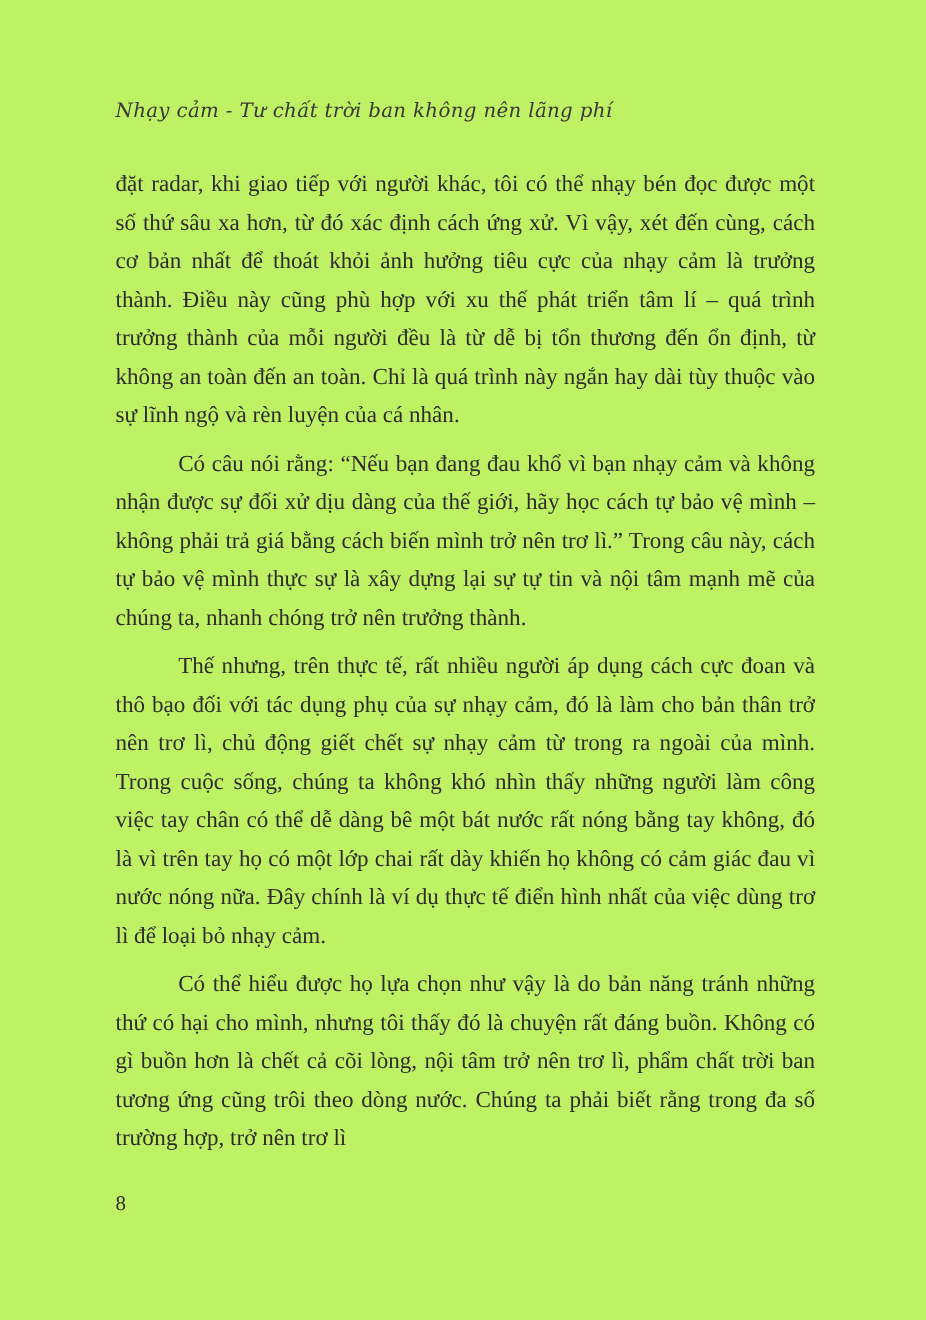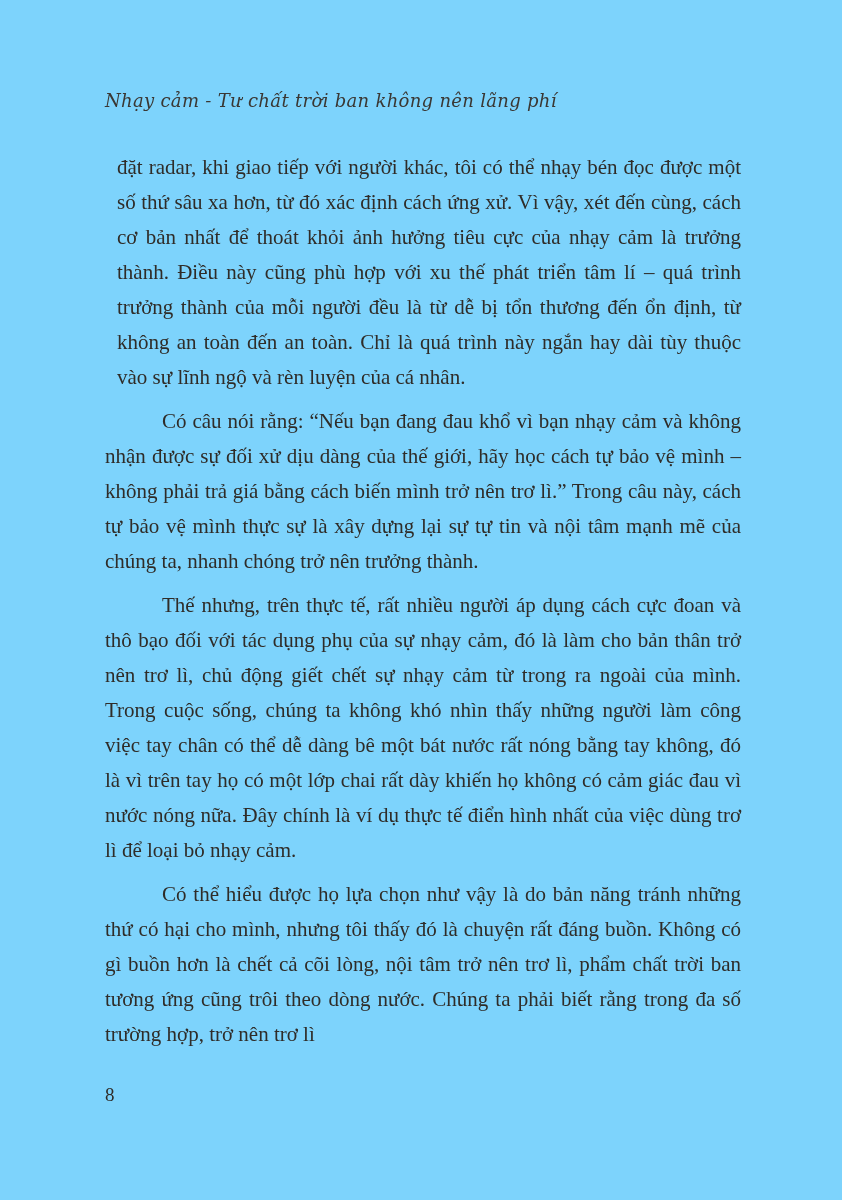--- a/index.html
+++ b/index.html
@@ -5,21 +5,21 @@
   html, body {
     margin: 0;
     padding: 0;
     background: #e9e9e9;
   }
   .page {
     position: relative;
     width: 842px;
     height: 1200px;
     margin: 0 auto;
-    background: #7dd3fc;
+    background: #bef264;
     font-family: "Liberation Serif", serif;
     color: #33302c;
     overflow: hidden;
     box-sizing: border-box;
   }
   .running-header {
     position: absolute;
     left: 105px;
     top: 90px;
     width: 640px;
@@ -38,21 +38,20 @@
     line-height: 35px;
     text-align: justify;
     color: #2f2c28;
   }
   .body-text p {
     margin: 0 0 9px 0;
     text-indent: 57px;
   }
   .body-text p.continuation {
     text-indent: 0;
-    margin-left: 12px;
   }
   .page-number {
     position: absolute;
     left: 105px;
     top: 1084px;
     font-size: 19px;
     color: #2f2c28;
   }
 </style>
 </head>

